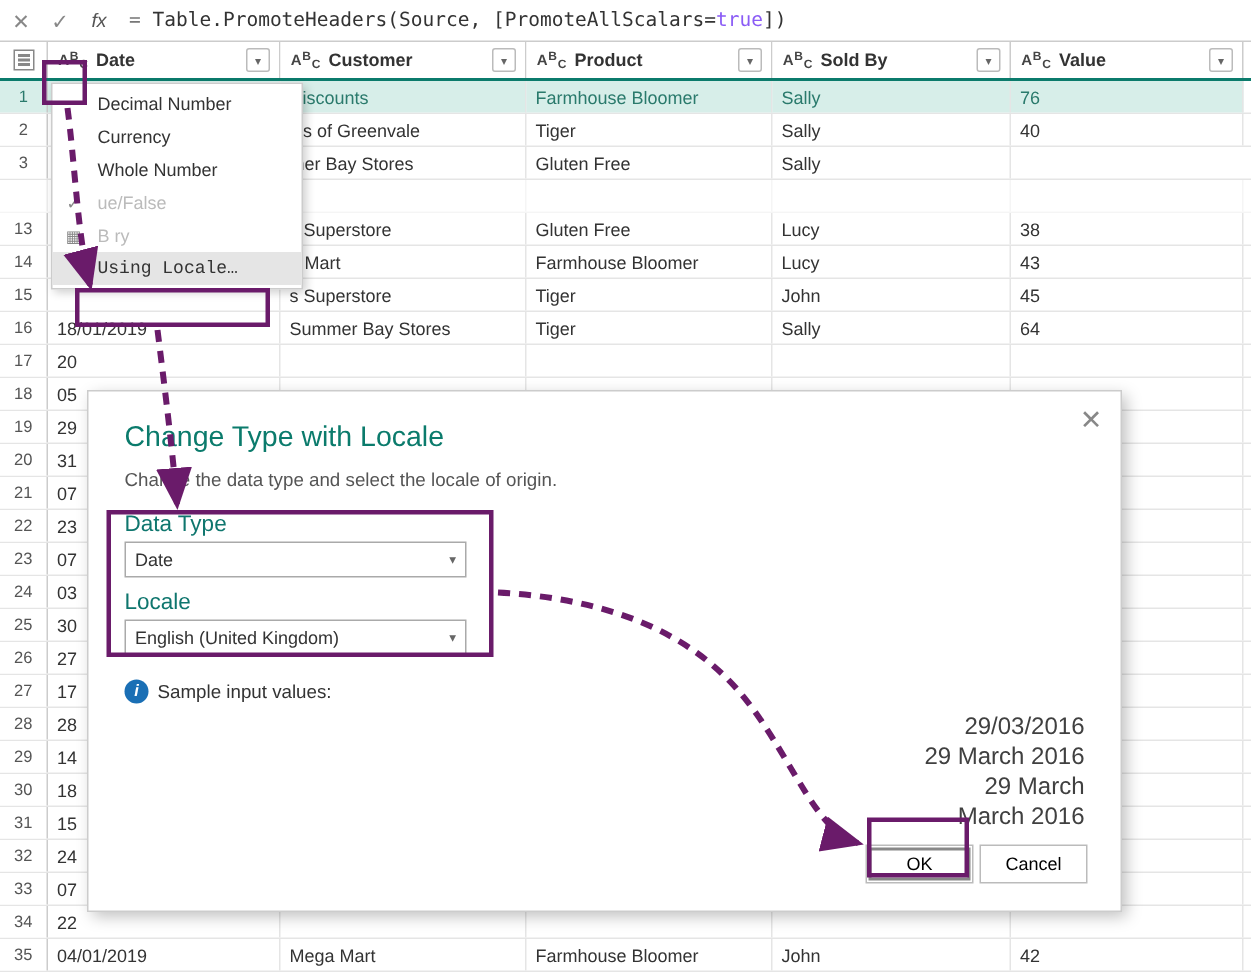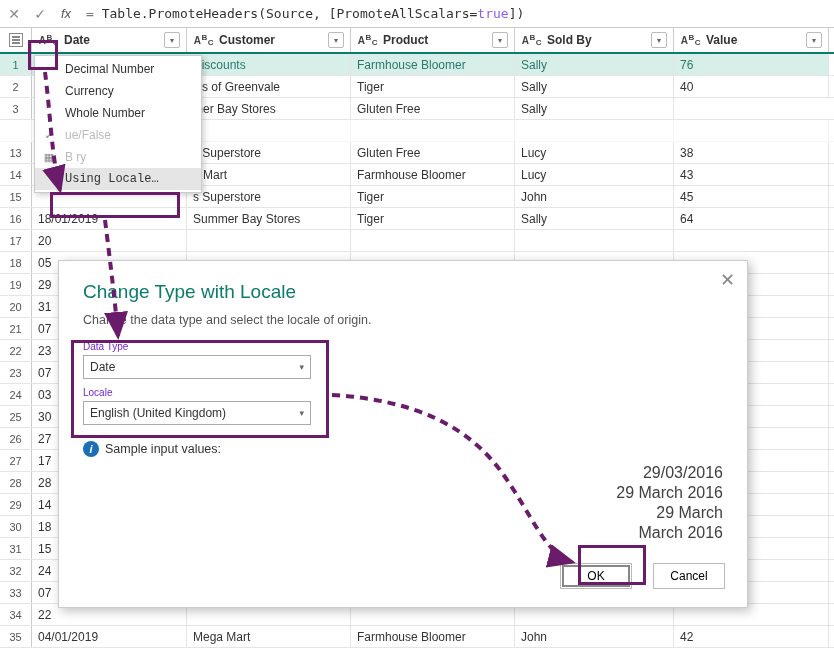--- a/index.html
+++ b/index.html
@@ -165,21 +165,21 @@
   .modal .close {
     position:absolute; top:8px; right:12px;
     font-size:18px; color:#888; cursor:pointer;
   }
   .modal h2 {
     margin:0 0 10px 0;
     font-size:19px; font-weight:400;
     color:#0b7b6c;
   }
   .modal p { margin:0 0 14px 0; color:#555; font-size:12.5px; }
-  .field-label { font-size:10px; color:#6d28d9; margin-bottom:3px; }
+  .field-label { font-size:15px; color:#0f766e; margin-bottom:3px; }
   .field {
     width:228px; height:24px;
     border:1px solid #aaa;
     display:flex; align-items:center;
     padding:0 6px;
     font-size:12px;
     justify-content:space-between;
     margin-bottom:8px;
     background:#fff;
   }
@@ -190,21 +190,21 @@
   }
   .info-ico {
     width:16px;height:16px;border-radius:50%;
     background:#1a6fb5;color:#fff;
     display:flex;align-items:center;justify-content:center;
     font-size:11px; font-style:italic; font-weight:bold;
   }
   .samples { margin-top:6px; color:#404040; font-size:16px; line-height:20px;text-align:right; }
   .modal-buttons {
     position:absolute; bottom:18px; right:22px;
-    display:flex; gap:21px;
+    display:flex; gap:4px;
   }
   .modal-buttons button {
     width:72px; height:26px;
     border:1px solid #bbb;
     background:#fff;
     font-size:12px;
     cursor:pointer;
   }
   .modal-buttons button.ok {
     outline:2px solid #888;

